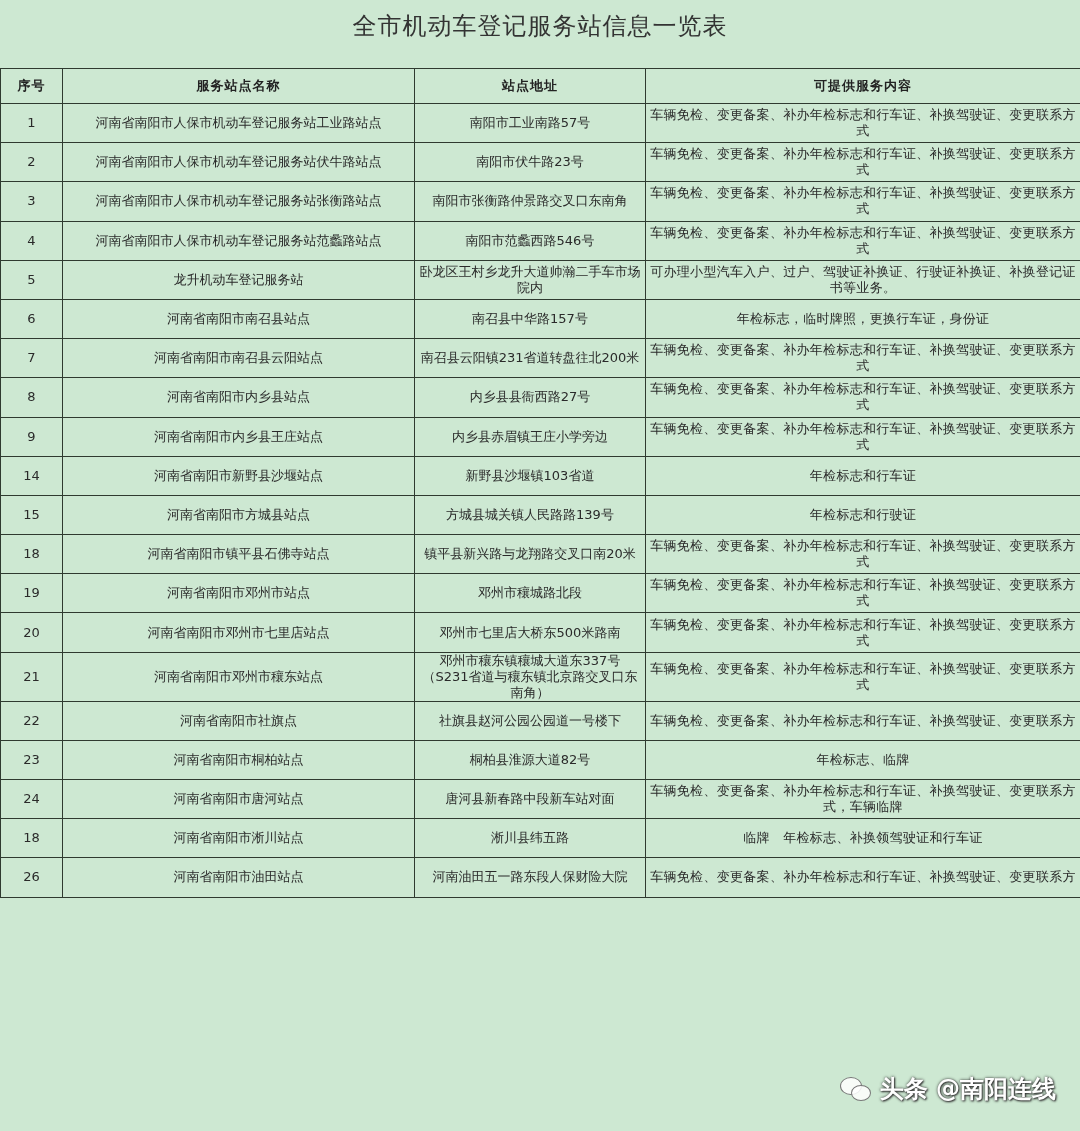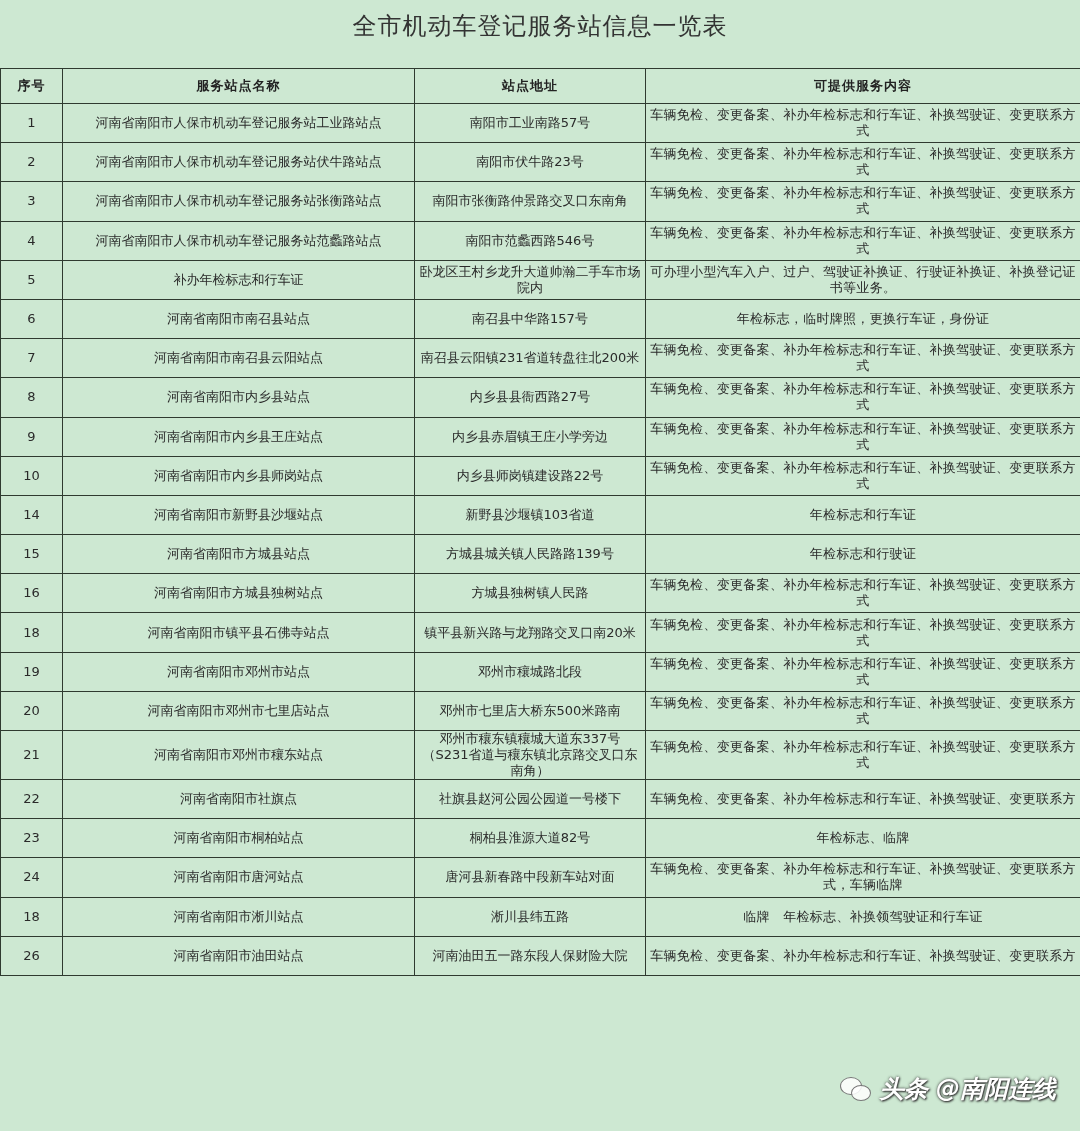--- a/index.html
+++ b/index.html
@@ -63,21 +63,20 @@
     right: 24px;
     bottom: 26px;
     font-size: 24px;
     font-weight: bold;
     color: #ffffff;
     text-shadow: 0 0 3px #333, 1px 1px 2px #333;
     display: flex;
     align-items: center;
     gap: 4px;
     pointer-events: none;
-    font-style: italic;
   }
   .wm-icon {
     width: 30px;
     height: 24px;
     position: relative;
     margin-right: 6px;
   }
   .wm-icon .b1, .wm-icon .b2 {
     position: absolute;
     border-radius: 50%;
@@ -127,21 +126,21 @@
         <td class="svc">车辆免检、变更备案、补办年检标志和行车证、补换驾驶证、变更联系方式</td>
       </tr>
       <tr>
         <td>4</td>
         <td>河南省南阳市人保市机动车登记服务站范蠡路站点</td>
         <td>南阳市范蠡西路546号</td>
         <td class="svc">车辆免检、变更备案、补办年检标志和行车证、补换驾驶证、变更联系方式</td>
       </tr>
       <tr>
         <td>5</td>
-        <td>补办年检标志和行车证</td>
+        <td>龙升机动车登记服务站</td>
         <td>卧龙区王村乡龙升大道帅瀚二手车市场院内</td>
         <td class="svc">可办理小型汽车入户、过户、驾驶证补换证、行驶证补换证、补换登记证书等业务。</td>
       </tr>
       <tr>
         <td>6</td>
         <td>河南省南阳市南召县站点</td>
         <td>南召县中华路157号</td>
         <td class="svc">年检标志，临时牌照，更换行车证，身份证</td>
       </tr>
       <tr>
@@ -156,42 +155,30 @@
         <td>内乡县县衙西路27号</td>
         <td class="svc">车辆免检、变更备案、补办年检标志和行车证、补换驾驶证、变更联系方式</td>
       </tr>
       <tr>
         <td>9</td>
         <td>河南省南阳市内乡县王庄站点</td>
         <td>内乡县赤眉镇王庄小学旁边</td>
         <td class="svc">车辆免检、变更备案、补办年检标志和行车证、补换驾驶证、变更联系方式</td>
       </tr>
       <tr>
-        <td>10</td>
-        <td>河南省南阳市内乡县师岗站点</td>
-        <td>内乡县师岗镇建设路22号</td>
-        <td class="svc">车辆免检、变更备案、补办年检标志和行车证、补换驾驶证、变更联系方式</td>
-      </tr>
-      <tr>
         <td>14</td>
         <td>河南省南阳市新野县沙堰站点</td>
         <td>新野县沙堰镇103省道</td>
         <td class="svc">年检标志和行车证</td>
       </tr>
       <tr>
         <td>15</td>
         <td>河南省南阳市方城县站点</td>
         <td>方城县城关镇人民路路139号</td>
         <td class="svc">年检标志和行驶证</td>
-      </tr>
-      <tr>
-        <td>16</td>
-        <td>河南省南阳市方城县独树站点</td>
-        <td>方城县独树镇人民路</td>
-        <td class="svc">车辆免检、变更备案、补办年检标志和行车证、补换驾驶证、变更联系方式</td>
       </tr>
       <tr>
         <td>18</td>
         <td>河南省南阳市镇平县石佛寺站点</td>
         <td>镇平县新兴路与龙翔路交叉口南20米</td>
         <td class="svc">车辆免检、变更备案、补办年检标志和行车证、补换驾驶证、变更联系方式</td>
       </tr>
       <tr>
         <td>19</td>
         <td>河南省南阳市邓州市站点</td>

